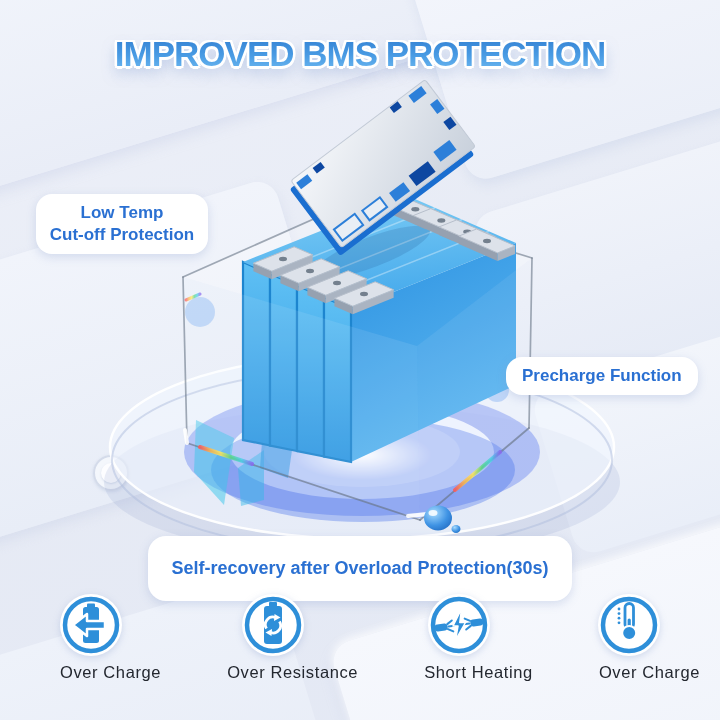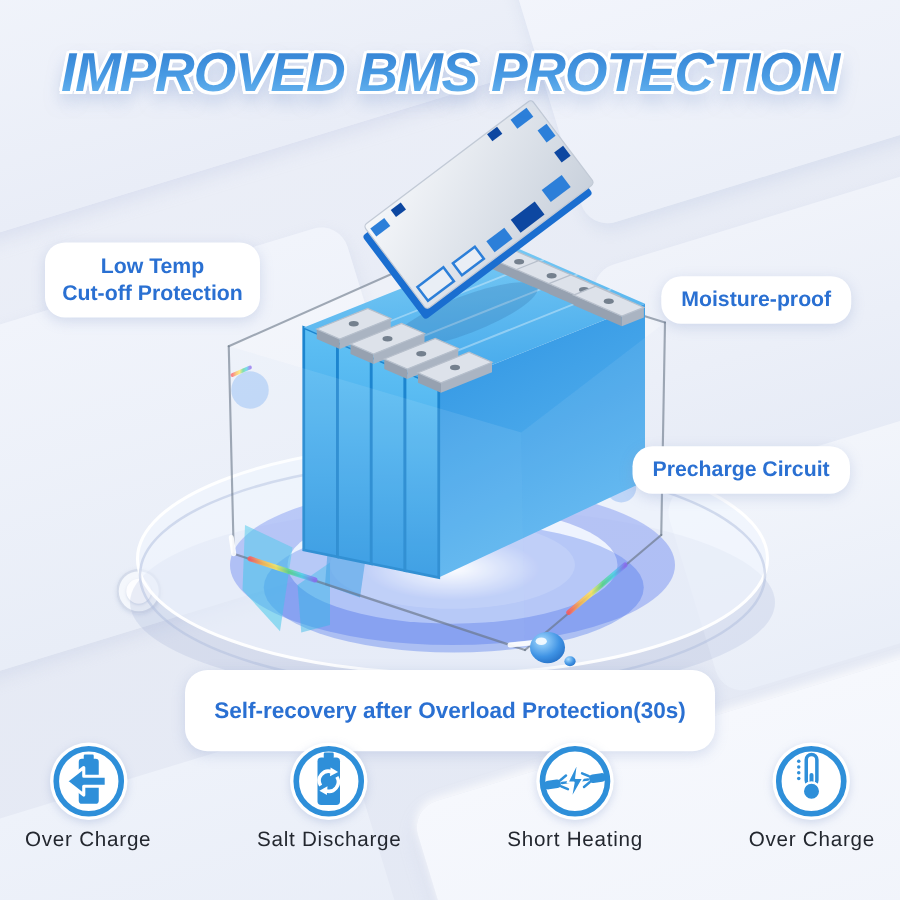--- a/index.html
+++ b/index.html
@@ -21,21 +21,21 @@
   .slab-e{left:545px;top:330px;width:420px;height:170px;background:linear-gradient(180deg,#f2f5fb,#e9eef8);}
   .slab-f{left:365px;top:555px;width:580px;height:340px;background:linear-gradient(180deg,#f6f8fd,#edf1f9);box-shadow:0 -3px 8px rgba(255,255,255,.8),0 8px 16px rgba(188,199,226,.35);}
   .slab-g{left:-150px;top:635px;width:470px;height:270px;background:linear-gradient(180deg,#eef2fa,#e6ebf6);}
   .slab-button{position:absolute;left:93px;top:455px;width:36px;height:36px;border-radius:50%;z-index:0;
     background:#f4f7fc;box-shadow:inset 0 0 0 2px rgba(186,197,219,.55),0 1px 3px rgba(188,199,226,.5);}
   .slab-button::after{content:"";position:absolute;left:8px;top:8px;width:20px;height:20px;border-radius:50%;background:#fdfdff;box-shadow:0 1px 2px rgba(180,192,218,.5);}
   
   .title-wrap{position:absolute;left:0;right:0;top:34px;height:56px;z-index:2;text-align:center;}
   .title-layer{
     position:absolute;left:0;right:0;top:0;
-    font-style:italic;font-weight:bold;font-size:44px;letter-spacing:-1px;white-space:nowrap;
+    font-weight:bold;font-size:35px;letter-spacing:-1px;white-space:nowrap;
   }
   .title-halo{
     color:#ffffff;
     text-shadow:2.5px 0 0 #fff,-2.5px 0 0 #fff,0 2.5px 0 #fff,0 -2.5px 0 #fff,
       2px 2px 0 #fff,-2px 2px 0 #fff,2px -2px 0 #fff,-2px -2px 0 #fff,
       0 7px 14px rgba(120,150,205,.55);
   }
   .title-fill{
     background:linear-gradient(180deg,#2f7dd0 0%,#4a9ce4 55%,#73bdf2 100%);
     -webkit-background-clip:text;background-clip:text;color:transparent;
@@ -54,21 +54,21 @@
   .pill-salt{left:20px;top:385px;}
   .pill-precharge{left:506px;top:357px;}
   .pill-recovery{left:148px;top:536px;width:392px;font-size:18px;padding:21px 16px;border-radius:18px;}
   
   .protections{position:absolute;left:20px;right:20px;top:594px;z-index:3;display:flex;justify-content:space-between;}
   .protect-item{display:flex;flex-direction:column;align-items:center;gap:7px;}
   .icon-circle{
     width:62px;height:62px;border-radius:50%;background:#ffffff;
     box-shadow:0 2px 7px rgba(140,160,205,.35);display:flex;align-items:center;justify-content:center;
   }
-  .protect-label{font-size:16.5px;letter-spacing:.6px;color:#23272f;white-space:nowrap;}
+  .protect-label{font-size:16.5px;letter-spacing:.6px;color:#23272f;white-space:nowrap;margin-left:40px;}
 </style>
 </head>
 <body>
 
 <div id="stage">
 
   <div class="slab slab-a"></div>
   <div class="slab slab-b"></div>
   <div class="slab slab-c"></div>
   <div class="slab slab-e"></div>
@@ -249,22 +249,21 @@
     </g>
   </svg>
 
   <div class="title-wrap">
     <div class="title-layer title-halo">IMPROVED BMS PROTECTION</div>
     <div class="title-layer title-fill">IMPROVED BMS PROTECTION</div>
   </div>
 
   <div class="pill pill-lowtemp">Low Temp
 Cut-off Protection</div>
-  <div class="pill pill-moisture">Moisture-proof</div>
-  <div class="pill pill-precharge">Precharge Circuit</div>
+  <div class="pill pill-precharge">Precharge Function</div>
   <div class="pill pill-recovery">Self-recovery after Overload Protection(30s)</div>
 
   <div class="protections">
 
     <div class="protect-item">
       <div class="icon-circle">
         <svg width="62" height="62" viewBox="0 0 62 62">
           <circle cx="31" cy="31" r="26" fill="#fff" stroke="#2e8fd9" stroke-width="4.5"></circle>
           <rect x="27" y="9.5" width="8" height="4.5" rx="1" fill="#2e8fd9"></rect>
           <rect x="23" y="13" width="16" height="36" rx="2.5" fill="#2e8fd9"></rect>
@@ -279,21 +278,21 @@
         <svg width="62" height="62" viewBox="0 0 62 62">
           <circle cx="31" cy="31" r="26" fill="#fff" stroke="#2e8fd9" stroke-width="4.5"></circle>
           <rect x="27" y="8" width="8" height="4.5" rx="1" fill="#2e8fd9"></rect>
           <rect x="22" y="12" width="18" height="38" rx="3" fill="#2e8fd9"></rect>
           <path d="M24.5 34.5 a7.5 7.5 0 0 1 9 -11" stroke="#fff" stroke-width="2.8" fill="none"></path>
           <polygon points="32.5,20 38.5,23.5 32,27" fill="#fff"></polygon>
           <path d="M37.5 27.5 a7.5 7.5 0 0 1 -9 11" stroke="#fff" stroke-width="2.8" fill="none"></path>
           <polygon points="29.5,42 23.5,38.5 30,35" fill="#fff"></polygon>
         </svg>
       </div>
-      <div class="protect-label">Salt Discharge</div>
+      <div class="protect-label">Over Resistance</div>
     </div>
 
 
     <div class="protect-item">
       <div class="icon-circle">
         <svg width="62" height="62" viewBox="0 0 62 62">
           <circle cx="31" cy="31" r="26" fill="#fff" stroke="#2e8fd9" stroke-width="4.5"></circle>
           <g transform="rotate(-8 31 31)" stroke-linecap="round">
             <rect x="6.5" y="27.5" width="13" height="7" rx="3" fill="#2e8fd9"></rect>
             <line x1="19.5" y1="28.5" x2="24.5" y2="25.5" stroke="#2e8fd9" stroke-width="2"></line>

